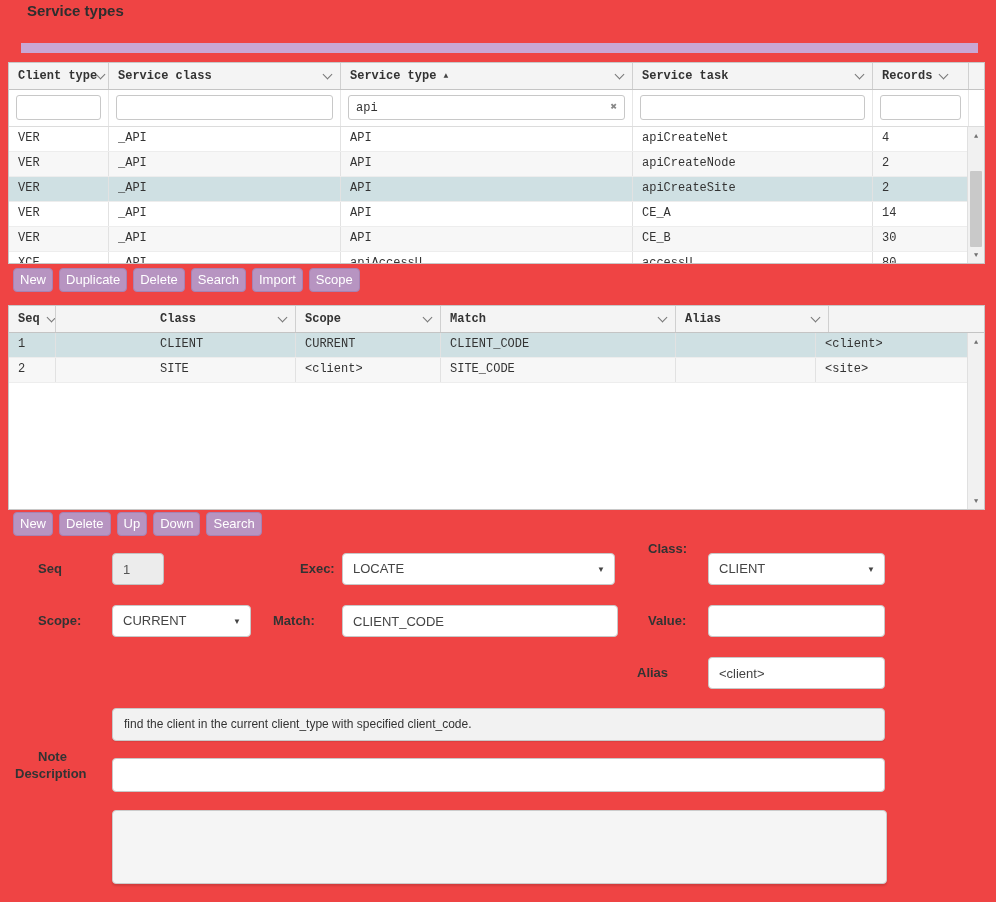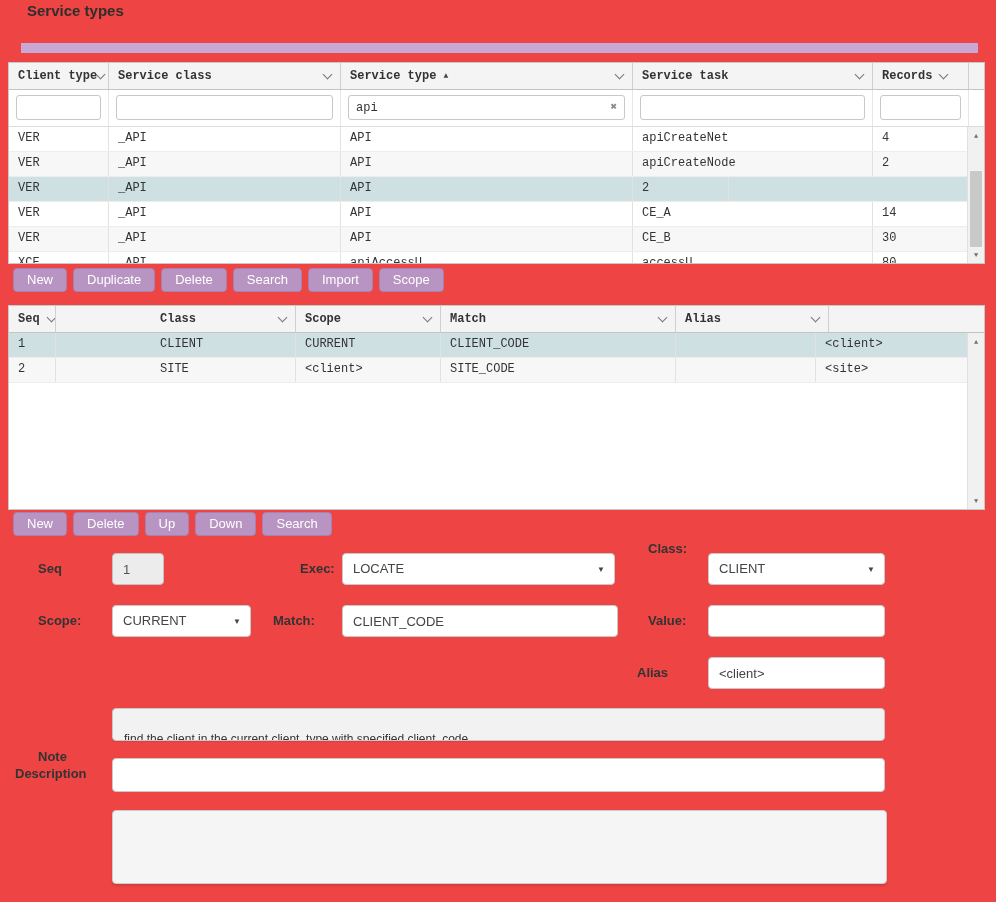--- a/index.html
+++ b/index.html
@@ -45,29 +45,29 @@
   .vscroll { position:absolute; top:0; right:0; width:17px; height:100%; background:#f1f1f1; border-left:1px solid #e0e0e0; box-sizing:border-box; }
   .sb-btn { position:absolute; left:0; width:16px; height:15px; display:flex; align-items:center; justify-content:center; font-size:7px; color:#707070; }
   .sb-btn.top { top:1px; } .sb-btn.bottom { bottom:1px; }
   .sb-thumb { position:absolute; left:2px; width:12px; background:#c9c9c9; border-radius:1px; }
   .grid1 .sb-thumb { top:44px; height:76px; }
 
   
   .btnrow { position:absolute; left:13px; display:flex; gap:6px; }
   .btnrow1 { top:268px; }
   .btnrow2 { top:512px; }
-  .btnrow button { background:#b794c1; border:1px solid #a682b3; color:#fff; font-size:13px; line-height:16px; padding:3px 13px; border-radius:4px; font-family:inherit; cursor:pointer; }
+  .btnrow button { background:#b794c1; border:1px solid #a682b3; color:#fff; font-size:13px; line-height:16px; padding:3px 6px; border-radius:4px; font-family:inherit; cursor:pointer; }
 
   
   .flabel { position:absolute; font-size:13px; font-weight:bold; color:#333; white-space:nowrap; }
   .finput { position:absolute; box-sizing:border-box; height:32px; border:1px solid #c8c8c8; border-radius:4px; background:#fff; font-size:13px; color:#444; padding:0 10px; font-family:inherit; outline:none; }
   .finput.gray { background:#ececec; border-color:#c2c2c2; color:#555; }
   .fselect { position:absolute; box-sizing:border-box; height:32px; border:1px solid #c8c8c8; border-radius:4px; background:#fff; font-size:13px; color:#444; line-height:30px; padding:0 24px 0 10px; cursor:pointer; white-space:nowrap; overflow:hidden; }
   .fselect .arrow { position:absolute; right:9px; top:12px; font-size:8px; color:#444; line-height:8px; }
-  .note-field { position:absolute; box-sizing:border-box; height:33px; background:#f2f2f2; border:1px solid #c8c8c8; border-radius:4px; font-size:12px; color:#333; line-height:31px; padding:15px 11px; overflow:hidden; white-space:nowrap; box-shadow:0 1px 1px rgba(0,0,0,0.08); }
+  .note-field { position:absolute; box-sizing:border-box; height:33px; background:#f2f2f2; border:1px solid #c8c8c8; border-radius:4px; font-size:12px; color:#333; line-height:31px; padding:0 11px; overflow:hidden; white-space:nowrap; box-shadow:0 1px 1px rgba(0,0,0,0.08); }
   .desc-box { position:absolute; background:#f5f5f5; border:1px solid #cccccc; border-radius:4px; box-shadow:0 2px 2px rgba(0,0,0,0.12); }
 </style>
 </head>
 <body>
 
 <div class="page">
 
   <div class="page-title">Service types</div>
   <div class="accent-bar"></div>
 
@@ -130,20 +130,21 @@
           <div class="gcell c1-0">VER</div>
           <div class="gcell c1-1">_API</div>
           <div class="gcell c1-2">API</div>
           <div class="gcell c1-3">apiCreateNode</div>
           <div class="gcell c1-4">2</div>
         </div>
         <div class="grow selected">
           <div class="gcell c1-0">VER</div>
           <div class="gcell c1-1">_API</div>
           <div class="gcell c1-2">API</div>
+          <div class="gcell c1-3">apiCreateSite</div>
           <div class="gcell c1-4">2</div>
         </div>
         <div class="grow">
           <div class="gcell c1-0">VER</div>
           <div class="gcell c1-1">_API</div>
           <div class="gcell c1-2">API</div>
           <div class="gcell c1-3">CE_A</div>
           <div class="gcell c1-4">14</div>
         </div>
         <div class="grow stripe">

